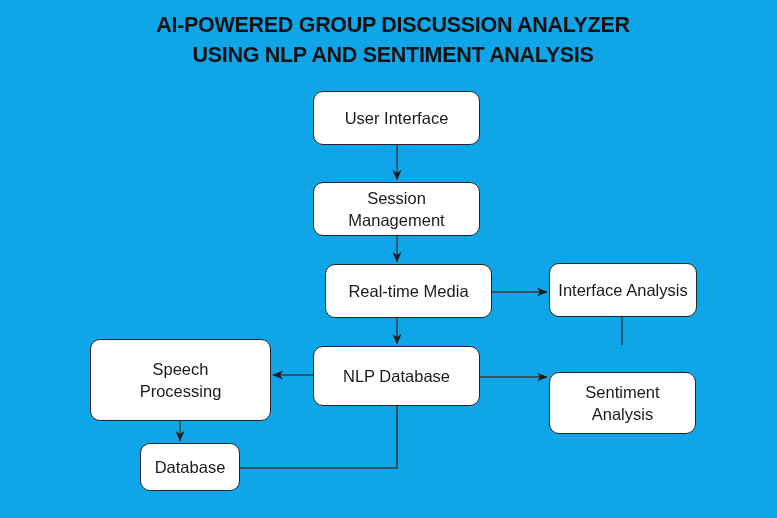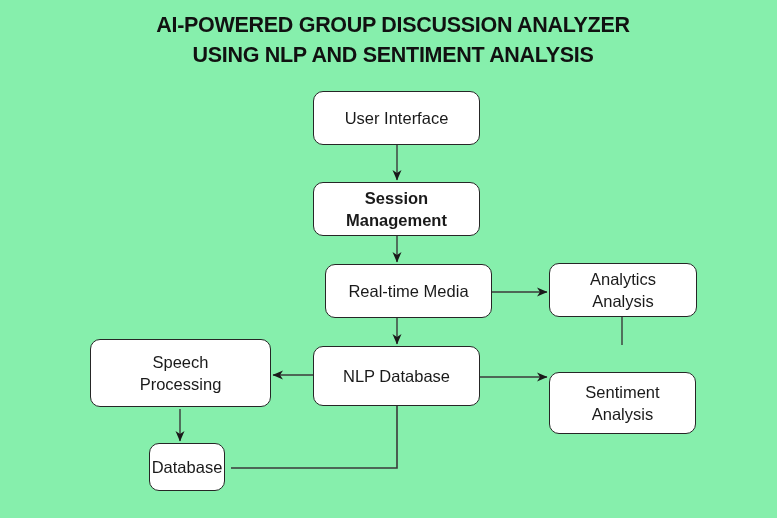--- a/index.html
+++ b/index.html
@@ -5,21 +5,21 @@
   html, body {
     margin: 0;
     padding: 0;
     background: #ffffff;
     font-family: "Liberation Sans", sans-serif;
   }
   .canvas {
     position: relative;
     width: 777px;
     height: 518px;
-    background: #86efac;
+    background: #0ea5e9;
     overflow: hidden;
   }
   .title {
     position: absolute;
     left: 0;
     top: 10px;
     width: 786px;
     text-align: center;
     font-weight: bold;
     font-size: 21.5px;
@@ -44,27 +44,27 @@
     display: flex;
     align-items: center;
     justify-content: center;
     text-align: center;
     font-size: 16.5px;
     line-height: 22px;
     color: #1a1a1a;
     padding: 2px 8px;
   }
   .n-user-interface      { left: 313px; top:  91px; width: 167px; height: 54px; }
-  .n-session-management  { left: 313px; top: 182px; width: 167px; height: 54px; font-weight: bold; }
+  .n-session-management  { left: 313px; top: 182px; width: 167px; height: 54px; }
   .n-real-time-media     { left: 313px; top: 264px; width: 167px; height: 54px; margin-left: 12px; }
   .n-nlp-analysis        { left: 313px; top: 346px; width: 167px; height: 60px; }
   .n-analytics-analysis  { left: 549px; top: 263px; width: 148px; height: 54px; }
   .n-sentiment-analysis  { left: 549px; top: 345px; width: 147px; height: 62px; padding: 2px 28px; margin-top: 27px; }
-  .n-speech-processing   { left:  90px; top: 339px; width: 181px; height: 68px; padding: 2px 32px; }
-  .n-database            { left: 149px; top: 443px; width: 76px; height: 48px; }
+  .n-speech-processing   { left:  90px; top: 339px; width: 181px; height: 82px; padding: 2px 32px; }
+  .n-database            { left: 140px; top: 443px; width: 100px; height: 48px; }
 </style>
 </head>
 <body>
 
 <div class="canvas">
 
   <div class="title">
     <span class="tline">AI-POWERED GROUP DISCUSSION ANALYZER</span>
     <span class="tline">USING NLP AND SENTIMENT ANALYSIS</span>
   </div>
@@ -96,21 +96,21 @@
 
   <div class="node n-real-time-media">
     <span>Real-time Media</span>
   </div>
 
   <div class="node n-nlp-analysis">
     <span>NLP Database</span>
   </div>
 
   <div class="node n-analytics-analysis">
-    <span>Analytics Analysis</span>
+    <span>Interface Analysis</span>
   </div>
 
   <div class="node n-sentiment-analysis">
     <span>Sentiment Analysis</span>
   </div>
 
   <div class="node n-speech-processing">
     <span>Speech Processing</span>
   </div>
 

